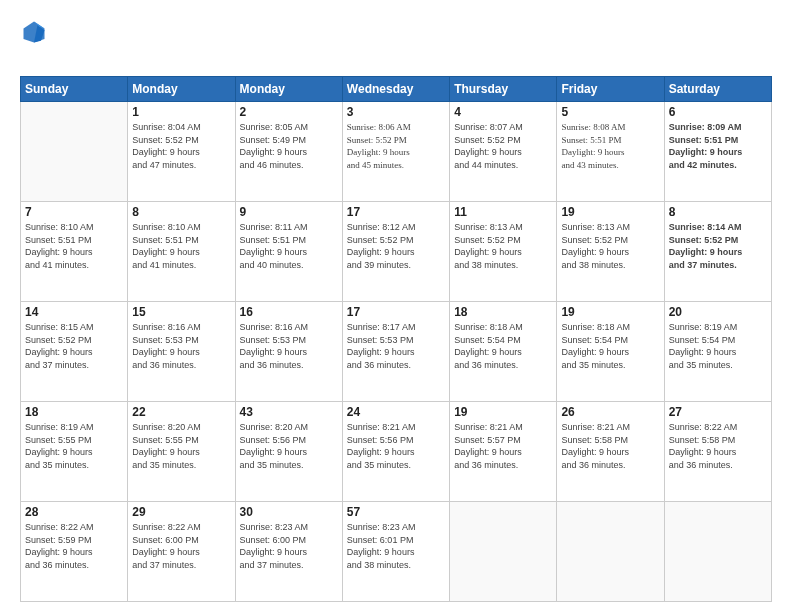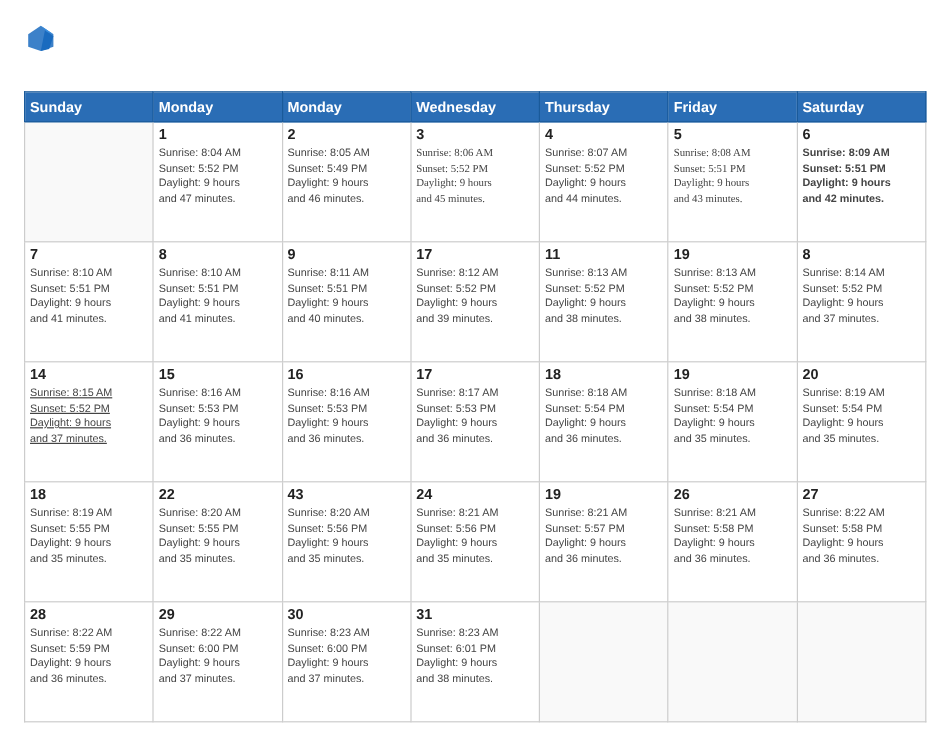--- a/index.html
+++ b/index.html
@@ -217,30 +217,30 @@
           </td>
           <td>
             <span class="day-number">19</span>
             <div class="day-info" style="white-space: pre-line;">Sunrise: 8:13 AM
 Sunset: 5:52 PM
 Daylight: 9 hours
 and 38 minutes.</div>
           </td>
           <td>
             <span class="day-number">8</span>
-            <div class="day-info" style="white-space: pre-line;">Sunrise: 8:14 AM
+            <div class="day-info" style="white-space: pre-line; font-weight: bold;">Sunrise: 8:14 AM
 Sunset: 5:52 PM
 Daylight: 9 hours
 and 37 minutes.</div>
           </td>
         </tr>
         <tr>
           <td>
             <span class="day-number">14</span>
-            <div class="day-info" style="white-space: pre-line; text-decoration: underline;">Sunrise: 8:15 AM
+            <div class="day-info" style="white-space: pre-line;">Sunrise: 8:15 AM
 Sunset: 5:52 PM
 Daylight: 9 hours
 and 37 minutes.</div>
           </td>
           <td>
             <span class="day-number">15</span>
             <div class="day-info" style="white-space: pre-line;">Sunrise: 8:16 AM
 Sunset: 5:53 PM
 Daylight: 9 hours
 and 36 minutes.</div>
@@ -348,21 +348,21 @@
 and 37 minutes.</div>
           </td>
           <td>
             <span class="day-number">30</span>
             <div class="day-info" style="white-space: pre-line;">Sunrise: 8:23 AM
 Sunset: 6:00 PM
 Daylight: 9 hours
 and 37 minutes.</div>
           </td>
           <td>
-            <span class="day-number">31</span>
+            <span class="day-number">57</span>
             <div class="day-info" style="white-space: pre-line;">Sunrise: 8:23 AM
 Sunset: 6:01 PM
 Daylight: 9 hours
 and 38 minutes.</div>
           </td>
           <td class="empty"></td>
           <td class="empty"></td>
           <td class="empty"></td>
         </tr>
       </tbody>

